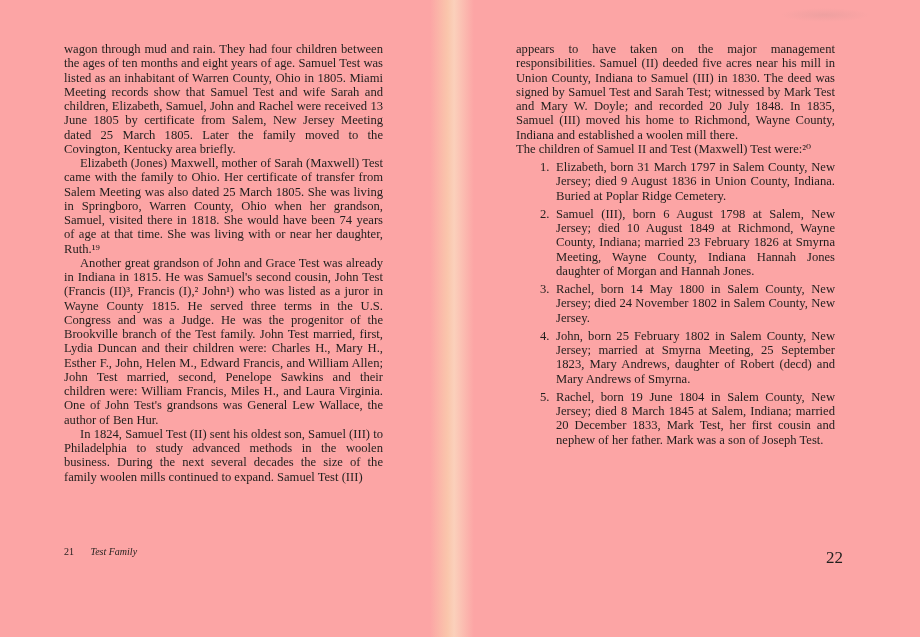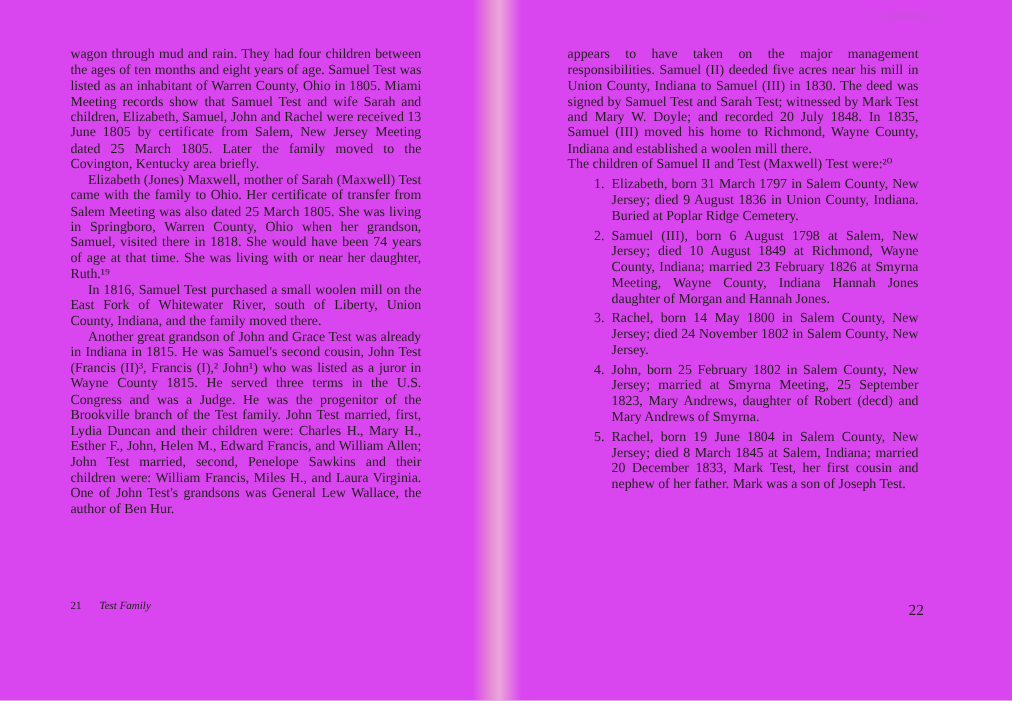--- a/index.html
+++ b/index.html
@@ -4,21 +4,21 @@
 <style>
   html, body {
     margin: 0;
     padding: 0;
     background: #fdfdfb;
   }
   .scan {
     position: relative;
     width: 920px;
     height: 637px;
-    background: #d946ef;
+    background: #fca5a5;
     overflow: hidden;
     font-family: "Liberation Serif", "DejaVu Serif", serif;
     color: #211f1d;
   }
   
   .gutter {
     position: absolute;
     left: 430px;
     top: 0;
     width: 44px;
@@ -81,37 +81,37 @@
     display: inline-block;
     margin-right: 14px;
   }
   .footer-left .run-title {
     font-style: italic;
   }
   .footer-right {
     position: absolute;
     left: 826px;
     top: 548px;
-    font-size: 14px;
+    font-size: 17px;
     text-align: right;
   }
 </style>
 </head>
 <body>
 
 <div class="scan">
 
   <div class="gutter"></div>
   <div class="smudge"></div>
 
   <div class="column column--left">
     <p>wagon through mud and rain. They had four children between the ages of ten months and eight years of age. Samuel Test was listed as an inhabitant of Warren County, Ohio in 1805. Miami Meeting records show that Samuel Test and wife Sarah and children, Elizabeth, Samuel, John and Rachel were received 13 June 1805 by certificate from Salem, New Jersey Meeting dated 25 March 1805. Later the family moved to the Covington, Kentucky area briefly.</p>
     <p class="indent">Elizabeth (Jones) Maxwell, mother of Sarah (Maxwell) Test came with the family to Ohio. Her certificate of transfer from Salem Meeting was also dated 25 March 1805. She was living in Springboro, Warren County, Ohio when her grandson, Samuel, visited there in 1818. She would have been 74 years of age at that time. She was living with or near her daughter, Ruth.¹⁹</p>
-    <p class="indent">In 1816, Samuel Test purchased a small woolen mill on the East Fork of Whitewater River, south of Liberty, Union County, Indiana, and the family moved there.</p>
     <p class="indent">Another great grandson of John and Grace Test was already in Indiana in 1815. He was Samuel's second cousin, John Test (Francis (II)³, Francis (I),² John¹) who was listed as a juror in Wayne County 1815. He served three terms in the U.S. Congress and was a Judge. He was the progenitor of the Brookville branch of the Test family. John Test married, first, Lydia Duncan and their children were: Charles H., Mary H., Esther F., John, Helen M., Edward Francis, and William Allen; John Test married, second, Penelope Sawkins and their children were: William Francis, Miles H., and Laura Virginia. One of John Test's grandsons was General Lew Wallace, the author of Ben Hur.</p>
+    <p class="indent">In 1824, Samuel Test (II) sent his oldest son, Samuel (III) to Philadelphia to study advanced methods in the woolen business. During the next several decades the size of the family woolen mills continued to expand. Samuel Test (III)</p>
   </div>
 
   <div class="footer-left">
     <span class="pg">21</span>
     <span class="run-title">Test Family</span>
   </div>
 
   <div class="column column--right">
     <p>appears to have taken on the major management responsibilities. Samuel (II) deeded five acres near his mill in Union County, Indiana to Samuel (III) in 1830. The deed was signed by Samuel Test and Sarah Test; witnessed by Mark Test and Mary W. Doyle; and recorded 20 July 1848. In 1835, Samuel (III) moved his home to Richmond, Wayne County, Indiana and established a woolen mill there.</p>
     <p class="list-intro">The children of Samuel II and Test (Maxwell) Test were:²⁰</p>

